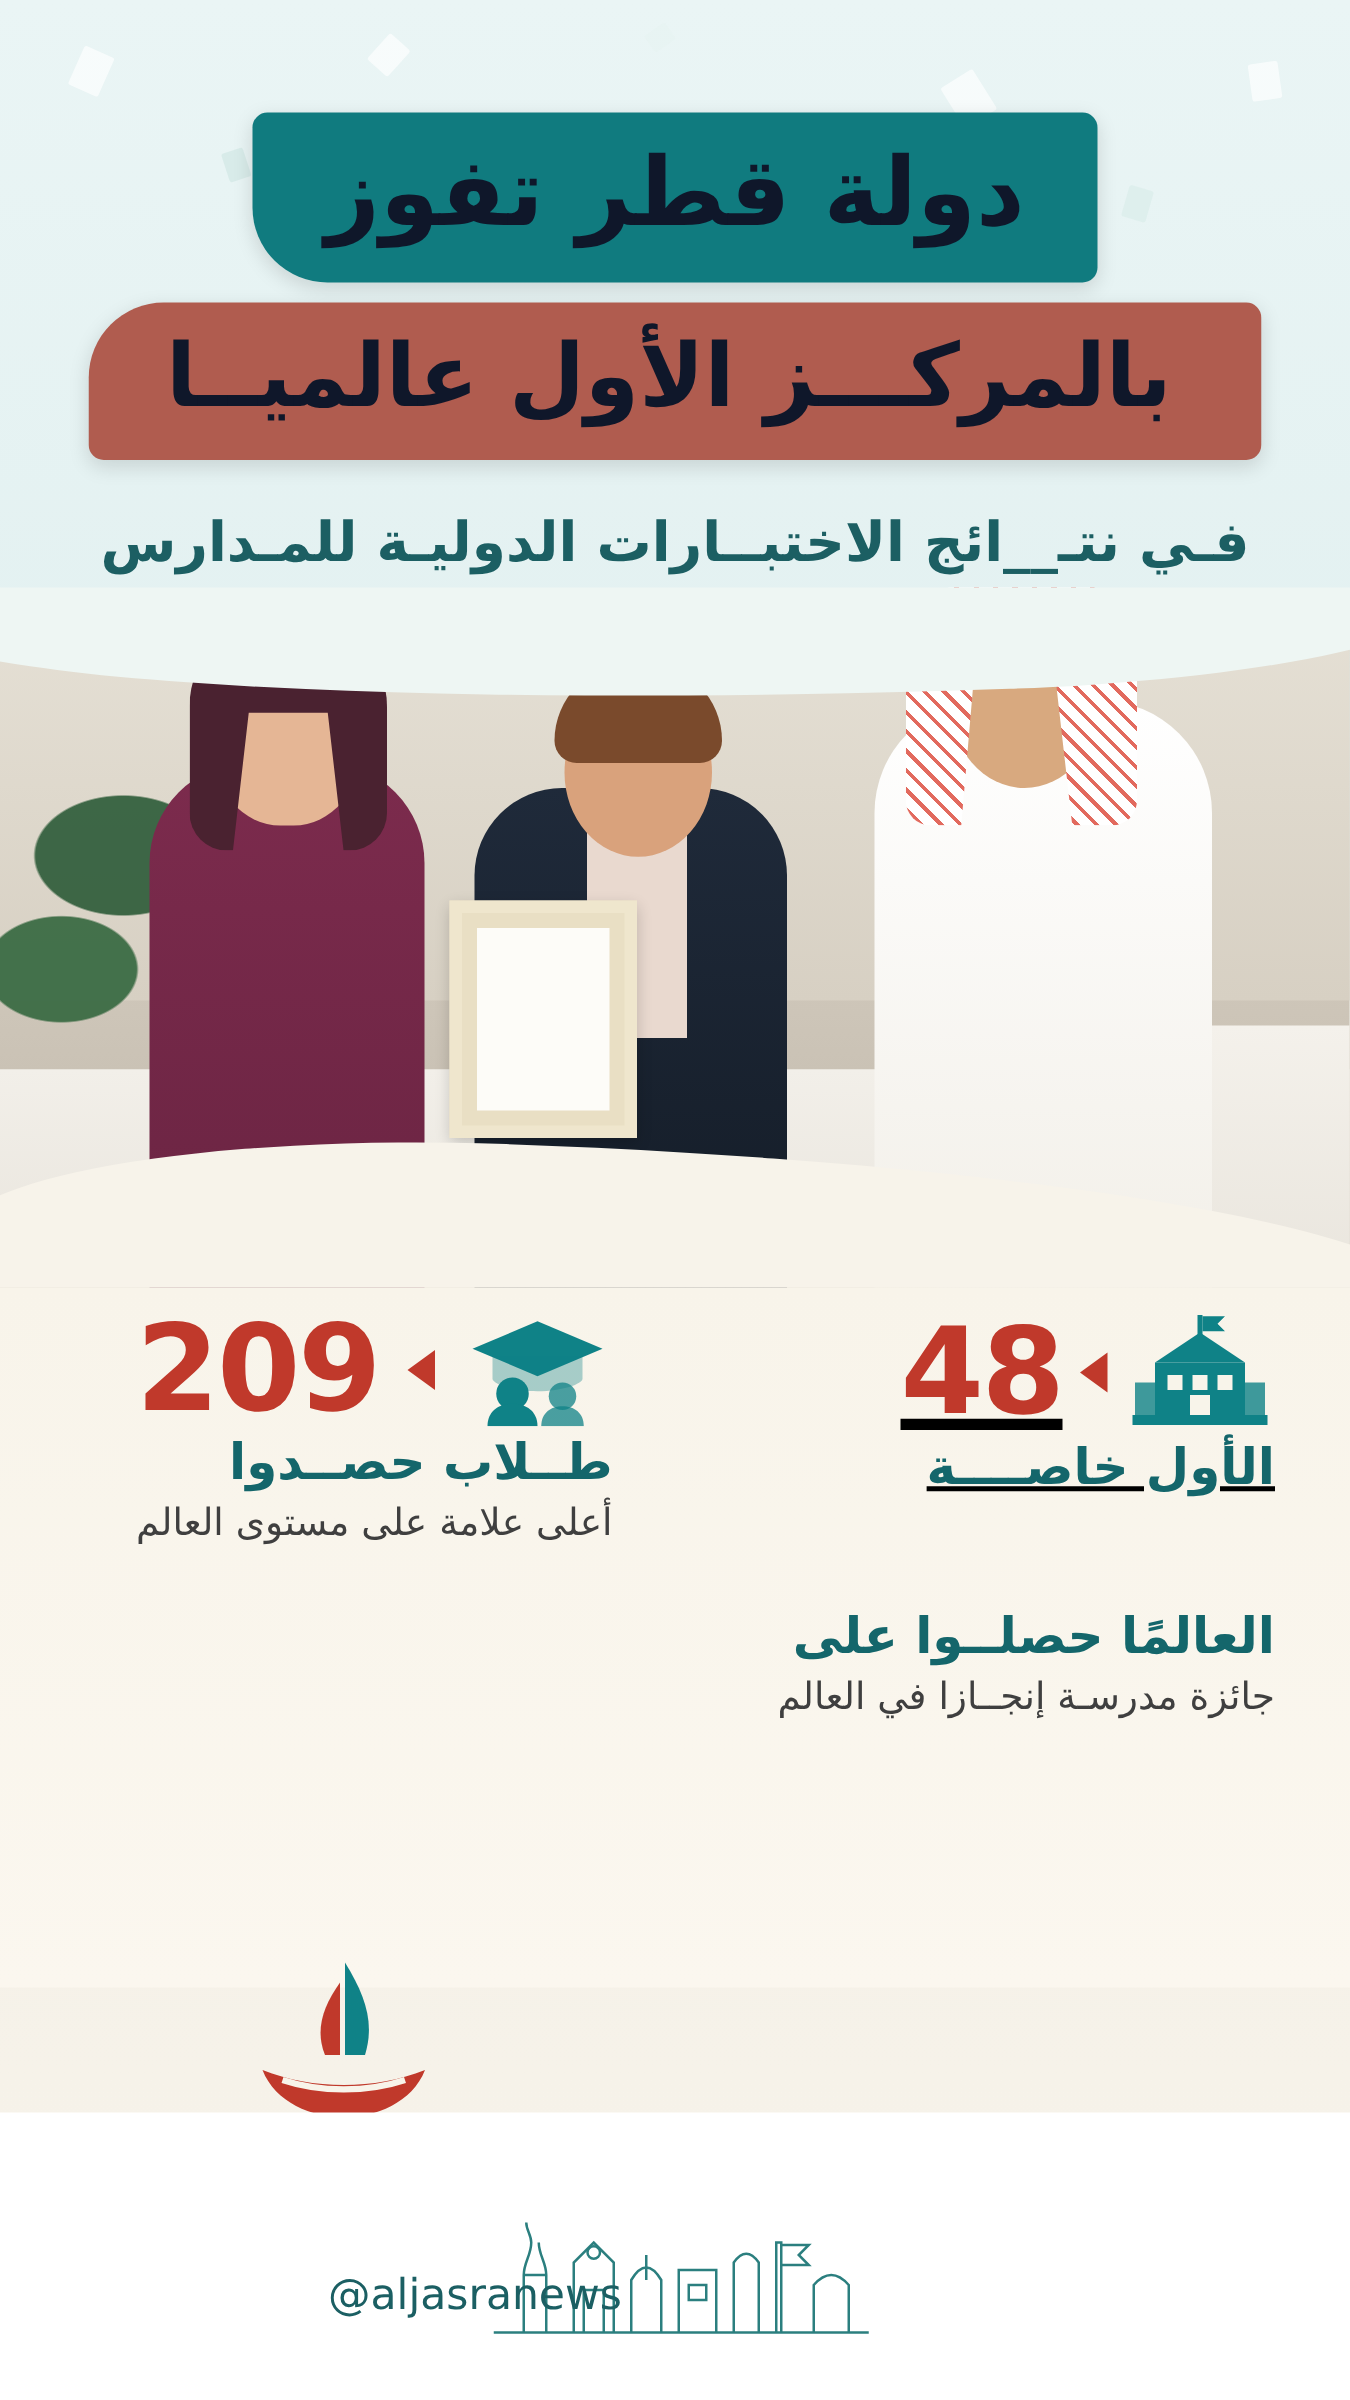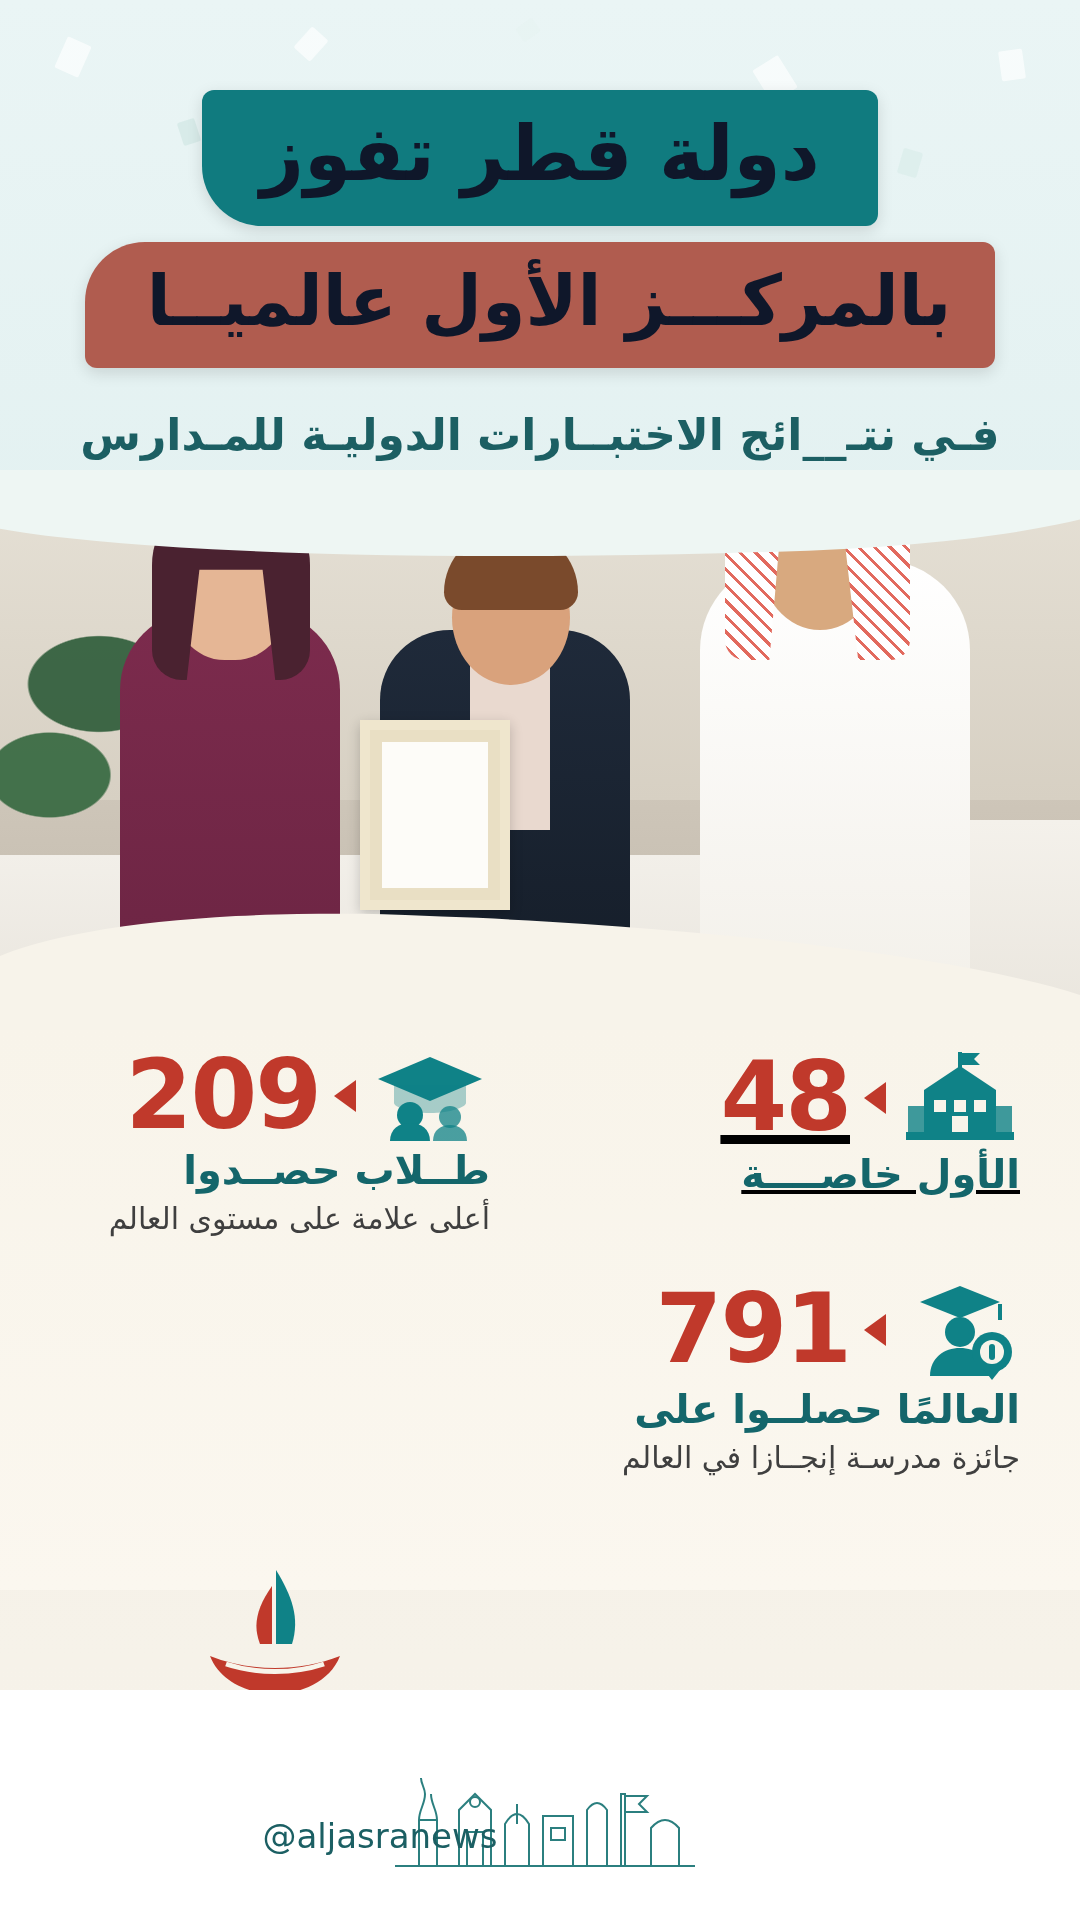--- a/index.html
+++ b/index.html
@@ -44,21 +44,21 @@
   }
   .band-1 {
     background: #107b7f;
     font-size: 76px;
     padding: 26px 58px 34px 58px;
     border-radius: 12px 12px 12px 60px;
   }
   .band-2 {
     background: #b05c4f;
     font-size: 70px;
-    padding: 24px 44px 32px 62px;
+    padding: 24px 72px 32px 62px;
     margin-top: 16px;
     border-radius: 60px 12px 12px 12px;
   }
   .sub {
     margin-top: 34px;
     color: #1c5f63;
     font-size: 44px;
     font-weight: 700;
     line-height: 1.5;
     padding: 0 70px;
@@ -191,21 +191,21 @@
     height: 560px;
     background: linear-gradient(180deg,#f8f4ea 0%, #fbf7ef 100%);
   }
   .stat {
     position: absolute;
     text-align: right;
   }
   .stat-top {
     display: flex;
     align-items: center;
-    justify-content: flex-end;
+    justify-content: space-between;
     flex-direction: row-reverse;
     gap: 14px;
   }
   .stat-num {
     font-size: 96px;
     font-weight: 800;
     color: #c0392b;
     line-height: .95;
     letter-spacing: -2px;
   }
@@ -366,36 +366,20 @@
             <rect x="74" y="50" width="12" height="12" fill="#f8f4ea"></rect>
             <rect x="52" y="66" width="16" height="16" fill="#f8f4ea"></rect>
             <rect x="6" y="82" width="108" height="8" fill="#0f8287"></rect>
           </svg>
         </div>
       </div>
       <div class="stat-label">الأول خاصــــة</div>
     </div>
 
     <div class="stat" style="right:60px; top:250px;">
-      <div class="stat-top">
-        <div class="stat-num">791</div>
-        <div class="tri"></div>
-        <div class="stat-icon">
-          <svg width="120" height="100" viewBox="0 0 120 100" fill="none">
-            <path d="M60 6 L100 22 L60 38 L20 22 Z" fill="#0f8287"></path>
-            <path d="M100 24 v16" stroke="#0f8287" stroke-width="4"></path>
-            <circle cx="60" cy="52" r="15" fill="#0f8287"></circle>
-            <path d="M30 96 c0-18 14-28 30-28 s30 10 30 28z" fill="#0f8287"></path>
-            <circle cx="92" cy="72" r="20" fill="#0f8287"></circle>
-            <circle cx="92" cy="72" r="12" fill="#f8f4ea"></circle>
-            <rect x="89" y="64" width="6" height="16" rx="3" fill="#0f8287"></rect>
-            <path d="M84 90 l8 10 8-10z" fill="#0f8287"></path>
-          </svg>
-        </div>
-      </div>
       <div class="stat-label">العالمًا حصلــوا على</div>
       <div class="stat-note">جائزة مدرسـة إنجــازا في العالم</div>
     </div>
   </div>
 
   <div class="logo-block">
     <div class="logo-mark">
       <svg width="190" height="150" viewBox="0 0 190 150" fill="none">
         <path d="M96 10 C112 36 120 58 112 84 L96 84 Z" fill="#0f8287"></path>
         <path d="M92 26 C78 46 72 64 80 84 L92 84 Z" fill="#c0392b"></path>

